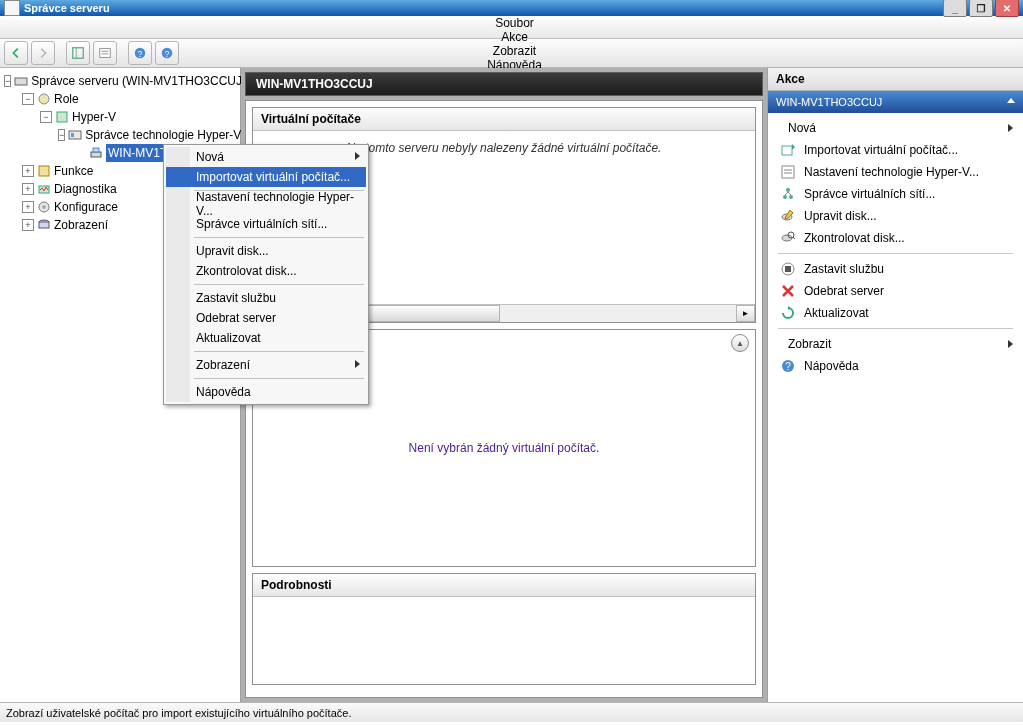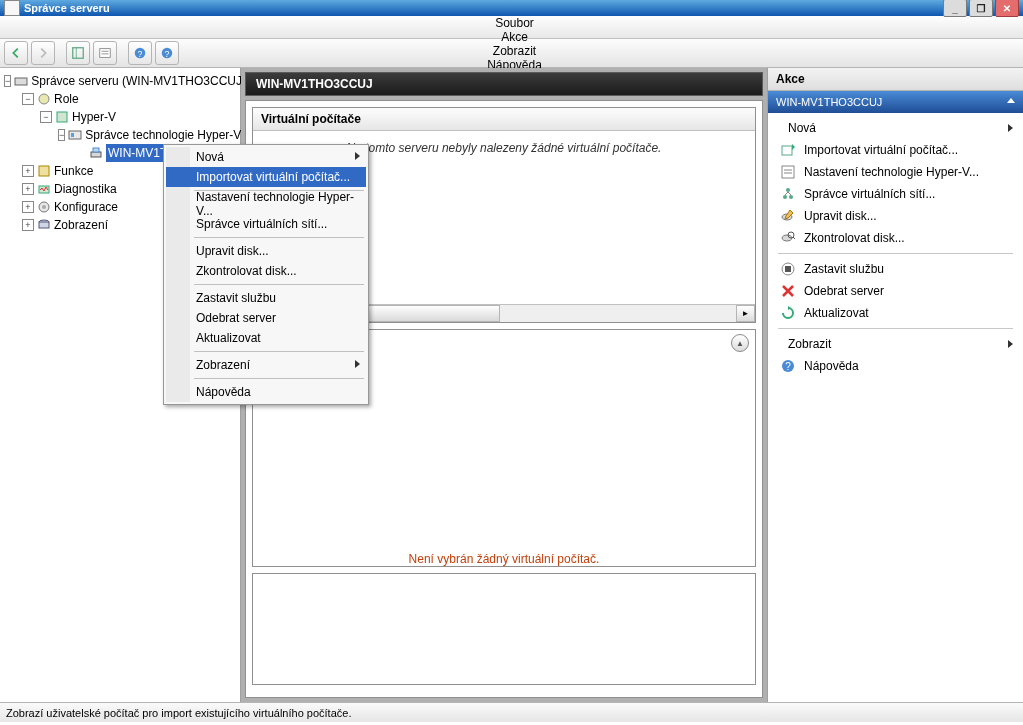--- a/index.html
+++ b/index.html
@@ -92,21 +92,21 @@
   .section .shdr{height:22px;background:linear-gradient(to bottom,#fdfdfd,#e6e6e6);border-bottom:1px solid #bfbfbf;display:flex;align-items:center;padding-left:8px;font-weight:bold;}
   .section.top{flex:0 0 214px;}
   .section.mid{flex:1;position:relative;}
   .section.bot{flex:0 0 110px;}
   .cols{height:20px;display:flex;border-bottom:1px solid #c0c0c0;background:linear-gradient(to bottom,#fefefe,#e9e9e9);}
   .col{border-right:1px solid #c0c0c0;padding:3px 6px;font-size:11px;display:flex;align-items:center;}
   .emptymsg{flex:1;display:flex;align-items:flex-start;justify-content:center;padding-top:10px;font-style:italic;color:#333;}
   .scrollrow{height:17px;background:#efefef;border-top:1px solid #c0c0c0;display:flex;align-items:center;}
   .sbarrow{width:17px;height:15px;border:1px solid #b5b5b5;background:linear-gradient(to bottom,#fff,#dcdcdc);display:flex;align-items:center;justify-content:center;font-size:8px;}
   .collapse-btn{position:absolute;right:6px;top:4px;width:16px;height:16px;border:1px solid #8a8a8a;border-radius:50%;background:linear-gradient(to bottom,#fff,#dcdcdc);display:flex;align-items:center;justify-content:center;font-size:8px;color:#555;}
-  .centered{flex:1;display:flex;align-items:flex-end;justify-content:center;color:#c2410c;}
+  .centered{flex:1;display:flex;align-items:center;justify-content:center;color:#4c1d95;}
   
   .actionpane .ah{height:22px;background:linear-gradient(to bottom,#f3f3f3,#dedede);border-bottom:1px solid #b5b5b5;display:flex;align-items:center;padding-left:8px;font-weight:bold;}
   .actionpane .agroup{height:22px;background:linear-gradient(to bottom,#4a8bd6,#1e4d95);color:#fff;display:flex;align-items:center;padding-left:8px;font-size:11px;position:relative;}
   .agroup .up{position:absolute;right:8px;top:7px;border-bottom:5px solid #fff;border-left:4px solid transparent;border-right:4px solid transparent;}
   .actions{padding:4px 0;}
   .action{height:22px;display:flex;align-items:center;padding-left:12px;gap:8px;font-size:12px;}
   .aicon{width:16px;height:16px;flex:none;display:flex;align-items:center;justify-content:center;}
   .action .arrR{margin-left:auto;margin-right:10px;border-left:5px solid #333;border-top:4px solid transparent;border-bottom:4px solid transparent;}
   .asub{padding-left:20px;}
   .adiv{height:1px;background:#c8c8c8;margin:4px 10px;}
@@ -299,20 +299,23 @@
       </div>
 
       <div class="section mid">
         <div class="collapse-btn">▲</div>
         <div class="centered">
             <span>Není vybrán žádný virtuální počítač.</span>
           </div>
       </div>
 
       <div class="section bot">
+        <div class="shdr">
+            <span>Podrobnosti</span>
+          </div>
       </div>
     </div>
   </div>
 
   <div class="actionpane">
     <div class="ah">
         <span>Akce</span>
       </div>
     <div class="agroup">
       <span>WIN-MV1THO3CCUJ</span>

